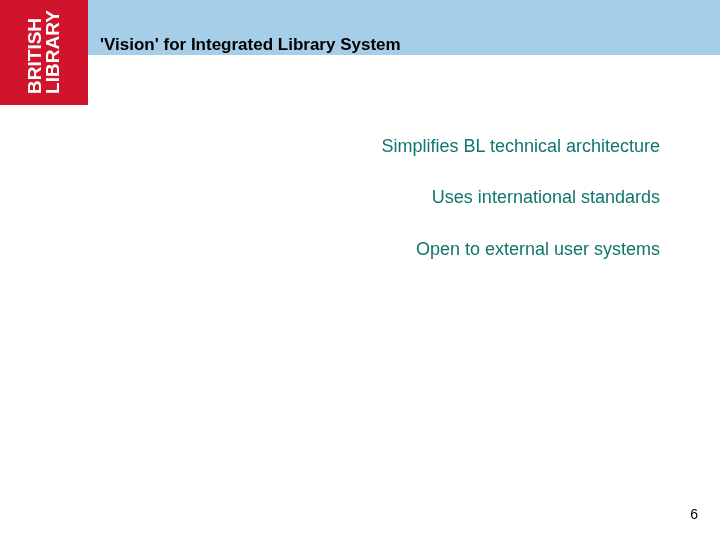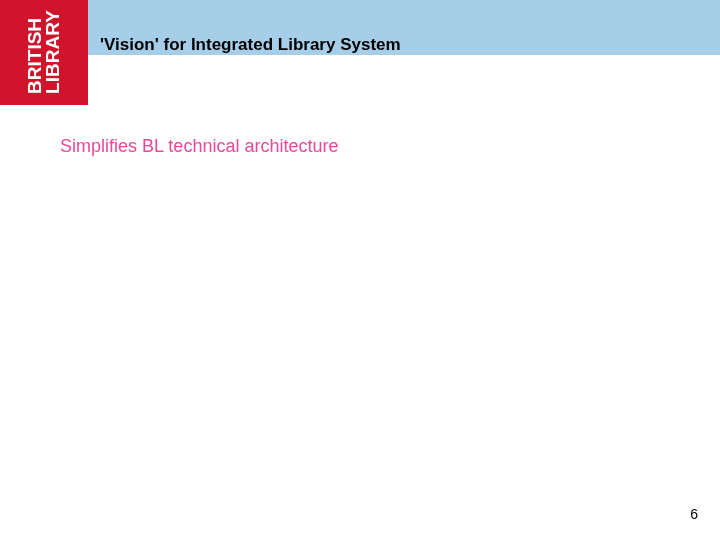--- a/index.html
+++ b/index.html
@@ -54,23 +54,24 @@
       text-align: left;
     }
     .content {
       position: absolute;
       top: 135px;
       left: 60px;
       width: 600px;
     }
     .bullet {
       font-size: 18px;
-      color: #ec4899;
+      color: #0f766e;
       margin-bottom: 28px;
       line-height: 1.3;
+      text-align: right;
     }
     .page-number {
       position: absolute;
       bottom: 18px;
       right: 22px;
       font-size: 14px;
       color: #000000;
     }
   </style>
 </head>
@@ -80,15 +81,17 @@
   <div class="logo-text"><span>BRITISH</span>
 <span>LIBRARY</span></div>
 </div>
 
 <div class="header-bar">
   <div class="header-title">'Vision' for Integrated Library System</div>
 </div>
 
 <div class="content">
   <div class="bullet">Simplifies BL technical architecture</div>
+  <div class="bullet">Uses international standards</div>
+  <div class="bullet">Open to external user systems</div>
 </div>
 
 <div class="page-number">6</div>
 
 </body></html>

